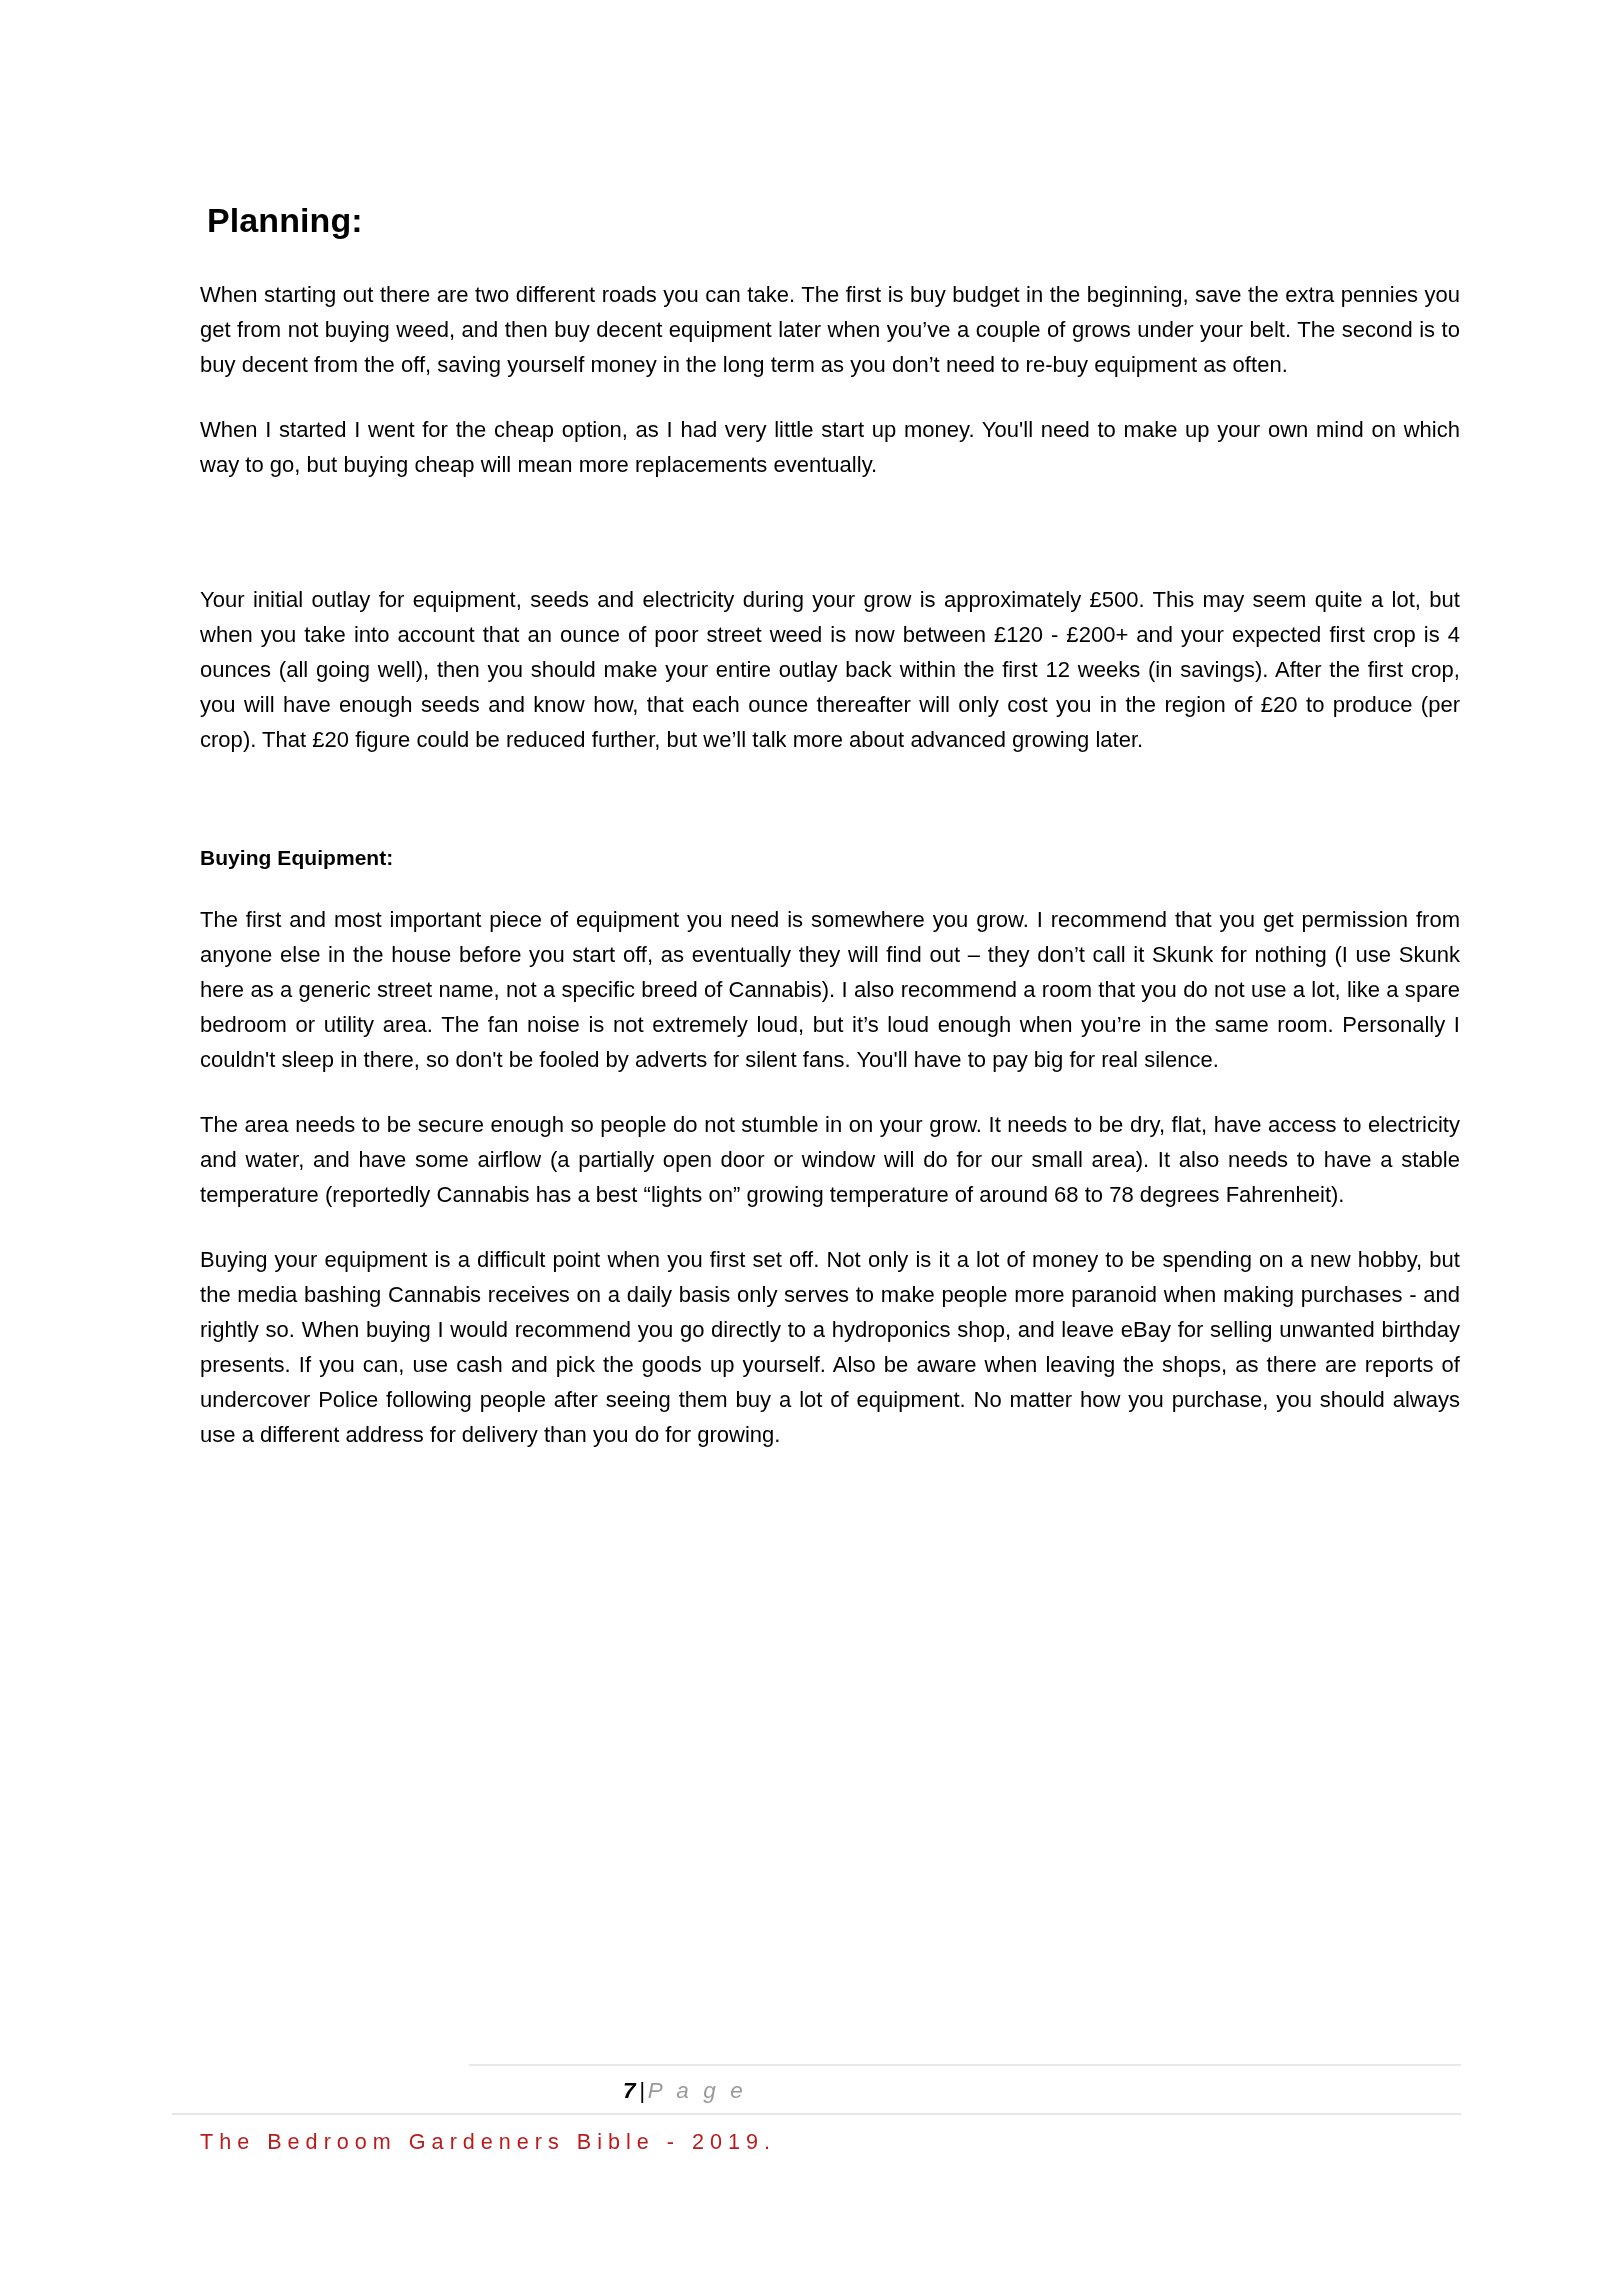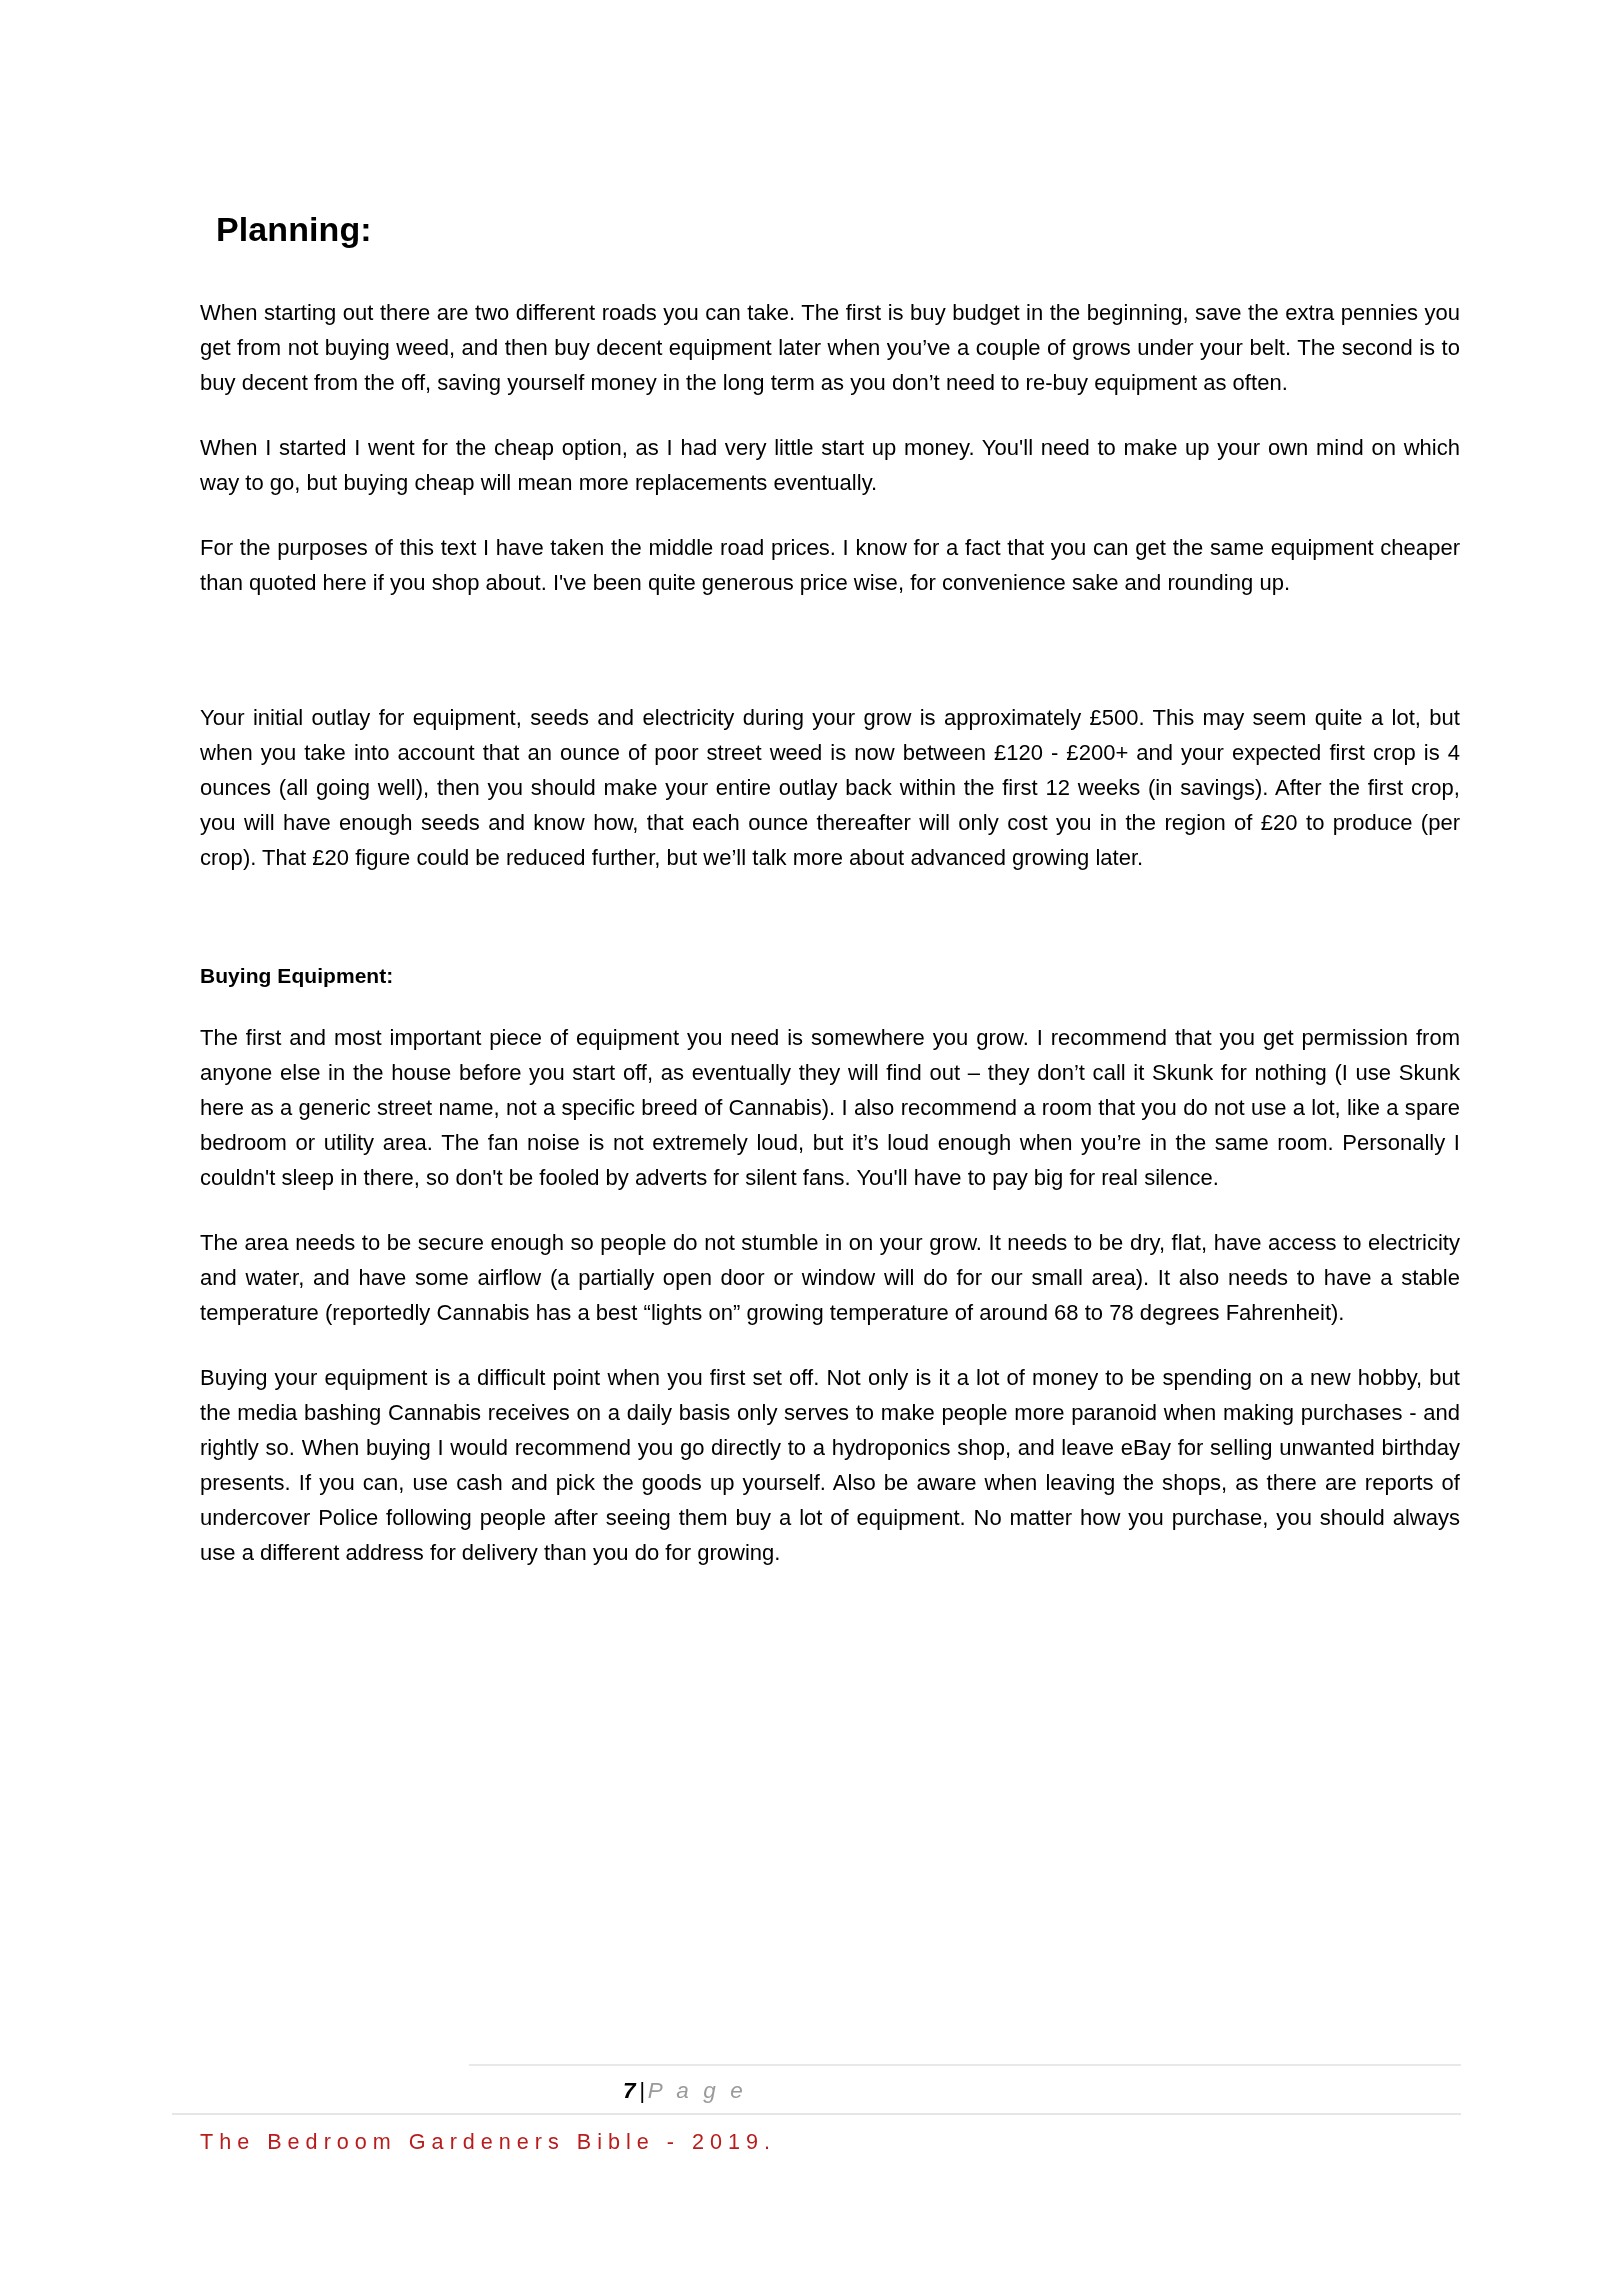--- a/index.html
+++ b/index.html
@@ -22,21 +22,21 @@
     left: 200px;
     top: 0;
     width: 1260px;
   }
 
   
   .doc-title {
     font-size: 34px;
     font-weight: bold;
     line-height: 1.15;
-    margin: 16px;
+    margin: 7px;
     padding-top: 194px;
     letter-spacing: 0.1px;
   }
   .sub-heading {
     font-size: 21px;
     font-weight: bold;
     line-height: 1.2;
     margin: 0;
     letter-spacing: 0.05px;
   }
@@ -135,21 +135,20 @@
 
   <div class="content">
 
     <h1 class="doc-title">Planning:</h1>
 
 
     <p class="body">When starting out there are two different roads you can take.  The first is buy budget in the beginning, save the extra pennies you get from not buying weed, and then buy decent equipment later when you’ve a couple of grows under your belt.  The second is to buy decent from the off, saving yourself money in the long term as you don’t need to re-buy equipment as often.</p>
 
     <p class="body">When I started I went for the cheap option, as I had very little start up money.  You'll need to make up your own mind on which way to go, but buying cheap will mean more replacements eventually.</p>
 
-    <p class="body">For the purposes of this text I have taken the middle road prices.  I know for a fact that you can get the same equipment cheaper than quoted here if you shop about.   I've been quite generous price wise, for convenience sake and rounding up.</p>
 
     <p class="body gap-large">Your initial outlay for equipment, seeds and electricity during your grow is approximately £500.  This may seem quite a lot, but when you take into account that an ounce of poor street weed is now between £120 - £200+ and your expected first crop is 4 ounces (all going well), then you should make your entire outlay back within the first 12 weeks (in savings).  After the first crop, you will have enough seeds and know how, that each ounce thereafter will only cost you in the region of £20 to produce (per crop).  That £20 figure could be reduced further, but we’ll talk more about advanced growing later.</p>
 
     <h2 class="sub-heading second">Buying Equipment:</h2>
 
     <p class="body after-heading">The first and most important piece of equipment you need is somewhere you grow.  I recommend that you get permission from anyone else in the house before you start off, as eventually they will find out – they don’t call it Skunk for nothing (I use Skunk here as a generic street name, not a specific breed of Cannabis).  I also recommend a room that you do not use a lot, like a spare bedroom or utility area.  The fan noise is not extremely loud, but it’s loud enough when you’re in the same room.  Personally I couldn't sleep in there, so don't be fooled by adverts for silent fans.  You'll have to pay big for real silence.</p>
 
     <p class="body">The area needs to be secure enough so people do not stumble in on your grow.  It needs to be dry, flat, have access to electricity and water, and have some airflow (a partially open door or window will do for our small area).  It also needs to have a stable temperature (reportedly Cannabis has a best “lights on” growing temperature of around 68 to 78 degrees Fahrenheit).</p>
 
     <p class="body">Buying your equipment is a difficult point when you first set off.  Not only is it a lot of money to be spending on a new hobby, but the media bashing Cannabis receives on a daily basis only serves to make people more paranoid when making purchases - and rightly so.  When buying I would recommend you go directly to a hydroponics shop, and leave eBay for selling unwanted birthday presents.  If you can, use cash and pick the goods up yourself.  Also be aware when leaving the shops, as there are reports of undercover Police following people after seeing them buy a lot of equipment.  No matter how you purchase, you should always use a different address for delivery than you do for growing.</p>

